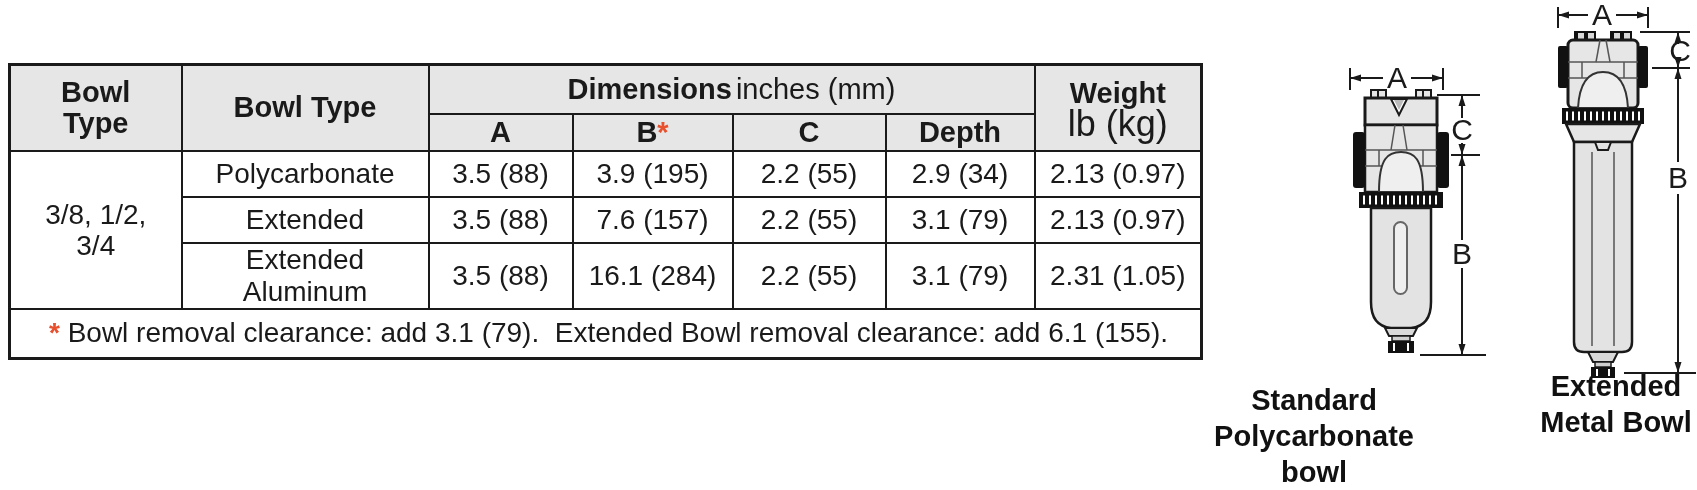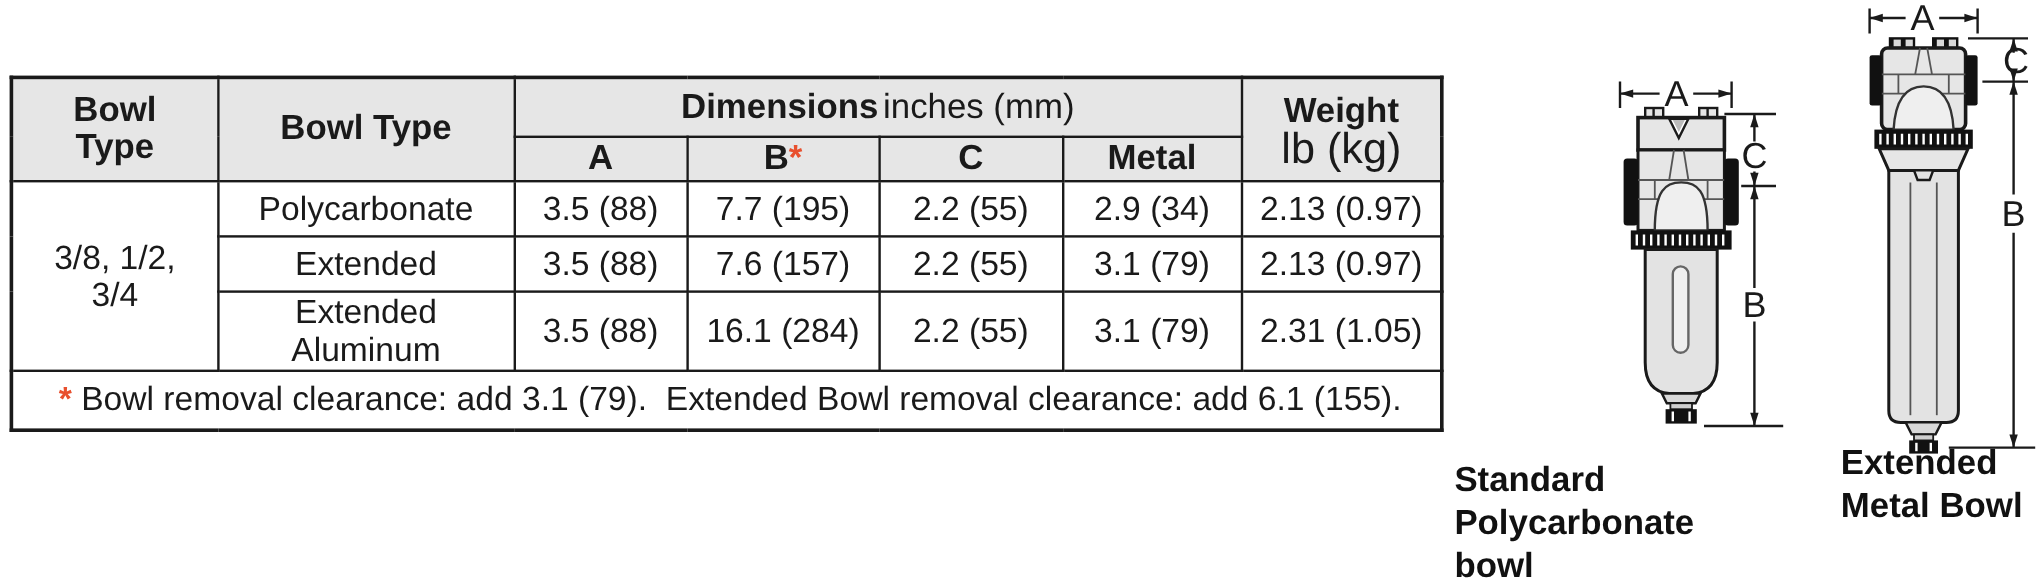--- a/index.html
+++ b/index.html
@@ -31,21 +31,21 @@
   .bold-line { line-height:32px; }
   .red { color:#e8502e; }
   .fn-cell { text-align:right; padding-left:10px !important; }
   .fn-text { white-space:pre; font-size:28px; }
   .fn-star { font-size:28px; font-weight:bold; }
   svg text {
     font-family:"Liberation Sans", sans-serif; font-size:30px; fill:#1a1a1a;
   }
   .diagram { position:absolute; }
   .caption {
-    position:absolute; font-weight:bold; font-size:29px;
+    position:absolute; text-align:center; font-weight:bold; font-size:29px;
     line-height:36px; white-space:pre-line; color:#111;
   }
 </style>
 </head>
 <body>
 
 <div class="page">
 
   <table class="dims">
     <colgroup>
@@ -65,28 +65,28 @@
       <th colspan="4"><span>Dimensions</span><span class="units">inches (mm)</span></th>
       <th rowspan="2">
         <div class="bold-line">Weight</div>
         <div class="units-line">lb (kg)</div>
       </th>
     </tr>
     <tr class="hrow2">
       <th>A</th>
       <th><span>B</span><span class="red">*</span></th>
       <th>C</th>
-      <th>Metal</th>
+      <th>Depth</th>
     </tr>
     <tr class="drow">
       <td rowspan="3" class="two-line">3/8, 1/2,
 3/4</td>
       <td>Polycarbonate</td>
       <td>3.5 (88)</td>
-      <td>7.7 (195)</td>
+      <td>3.9 (195)</td>
       <td>2.2 (55)</td>
       <td>2.9 (34)</td>
       <td>2.13 (0.97)</td>
     </tr>
     <tr class="drow">
       <td>Extended</td>
       <td>3.5 (88)</td>
       <td>7.6 (157)</td>
       <td>2.2 (55)</td>
       <td>3.1 (79)</td>

